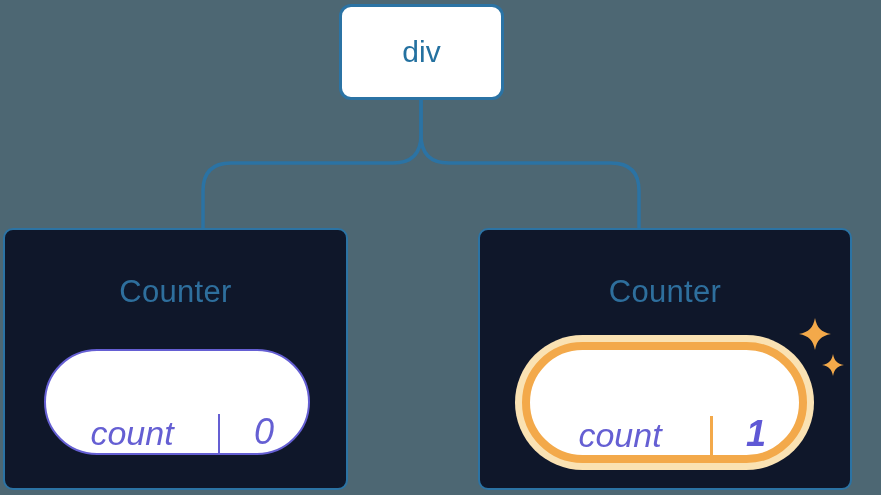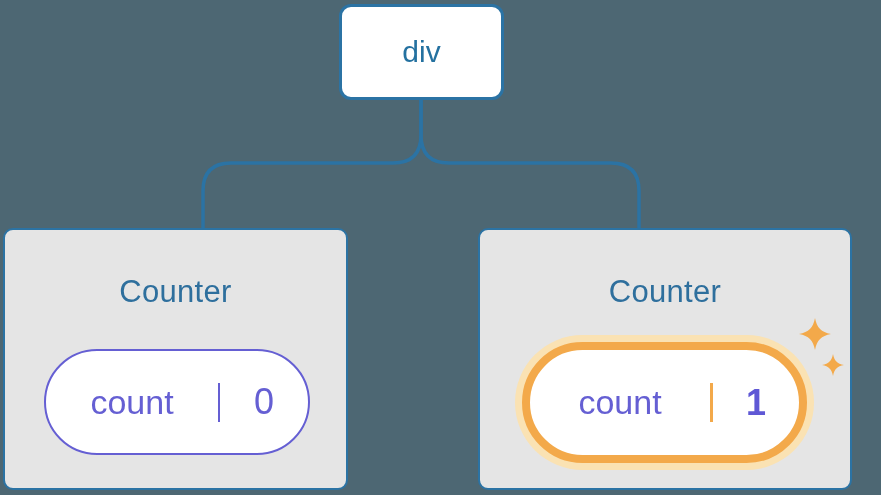--- a/index.html
+++ b/index.html
@@ -14,32 +14,32 @@
   .connector-path{stroke:#2B73A4;stroke-width:3.5;fill:none;}
   .root-node{
     position:absolute;left:339px;top:4px;width:165px;height:96px;
     background:#FFFFFF;border:3px solid #2B73A4;border-radius:12px;
     box-sizing:border-box;
     display:flex;align-items:center;justify-content:center;
     font-size:30px;color:#2471A0;
   }
   .card{
     position:absolute;top:228px;height:262px;
-    background:#e5e5e5;border:2px solid #2B73A4;border-radius:10px;
+    background:#0f172a;border:2px solid #2B73A4;border-radius:10px;
     box-sizing:border-box;
   }
   .card-left{left:3px;width:345px;}
   .card-right{left:478px;width:374px;}
   .card-title{
     margin:0;padding-top:44px;text-align:center;
     font-size:31px;font-weight:500;color:#2E6F9D;letter-spacing:.3px;
   }
   .pill{
-    position:absolute;display:flex;align-items:center;
-    background:#FFFFFF;border-radius:999px;box-sizing:border-box;overflow:hidden;
+    position:absolute;display:flex;align-items:flex-end;
+    background:#FFFFFF;border-radius:999px;box-sizing:border-box;overflow:hidden;font-style:italic;
   }
   .pill-default{
     left:39px;top:119px;width:266px;height:106px;
     border:2px solid #655FD3;
   }
   .pill-highlighted{
     left:42px;top:112px;width:285px;height:121px;
     border:8px solid #F3A94A;
     box-shadow:0 0 0 7px #FAE2B3;
   }

